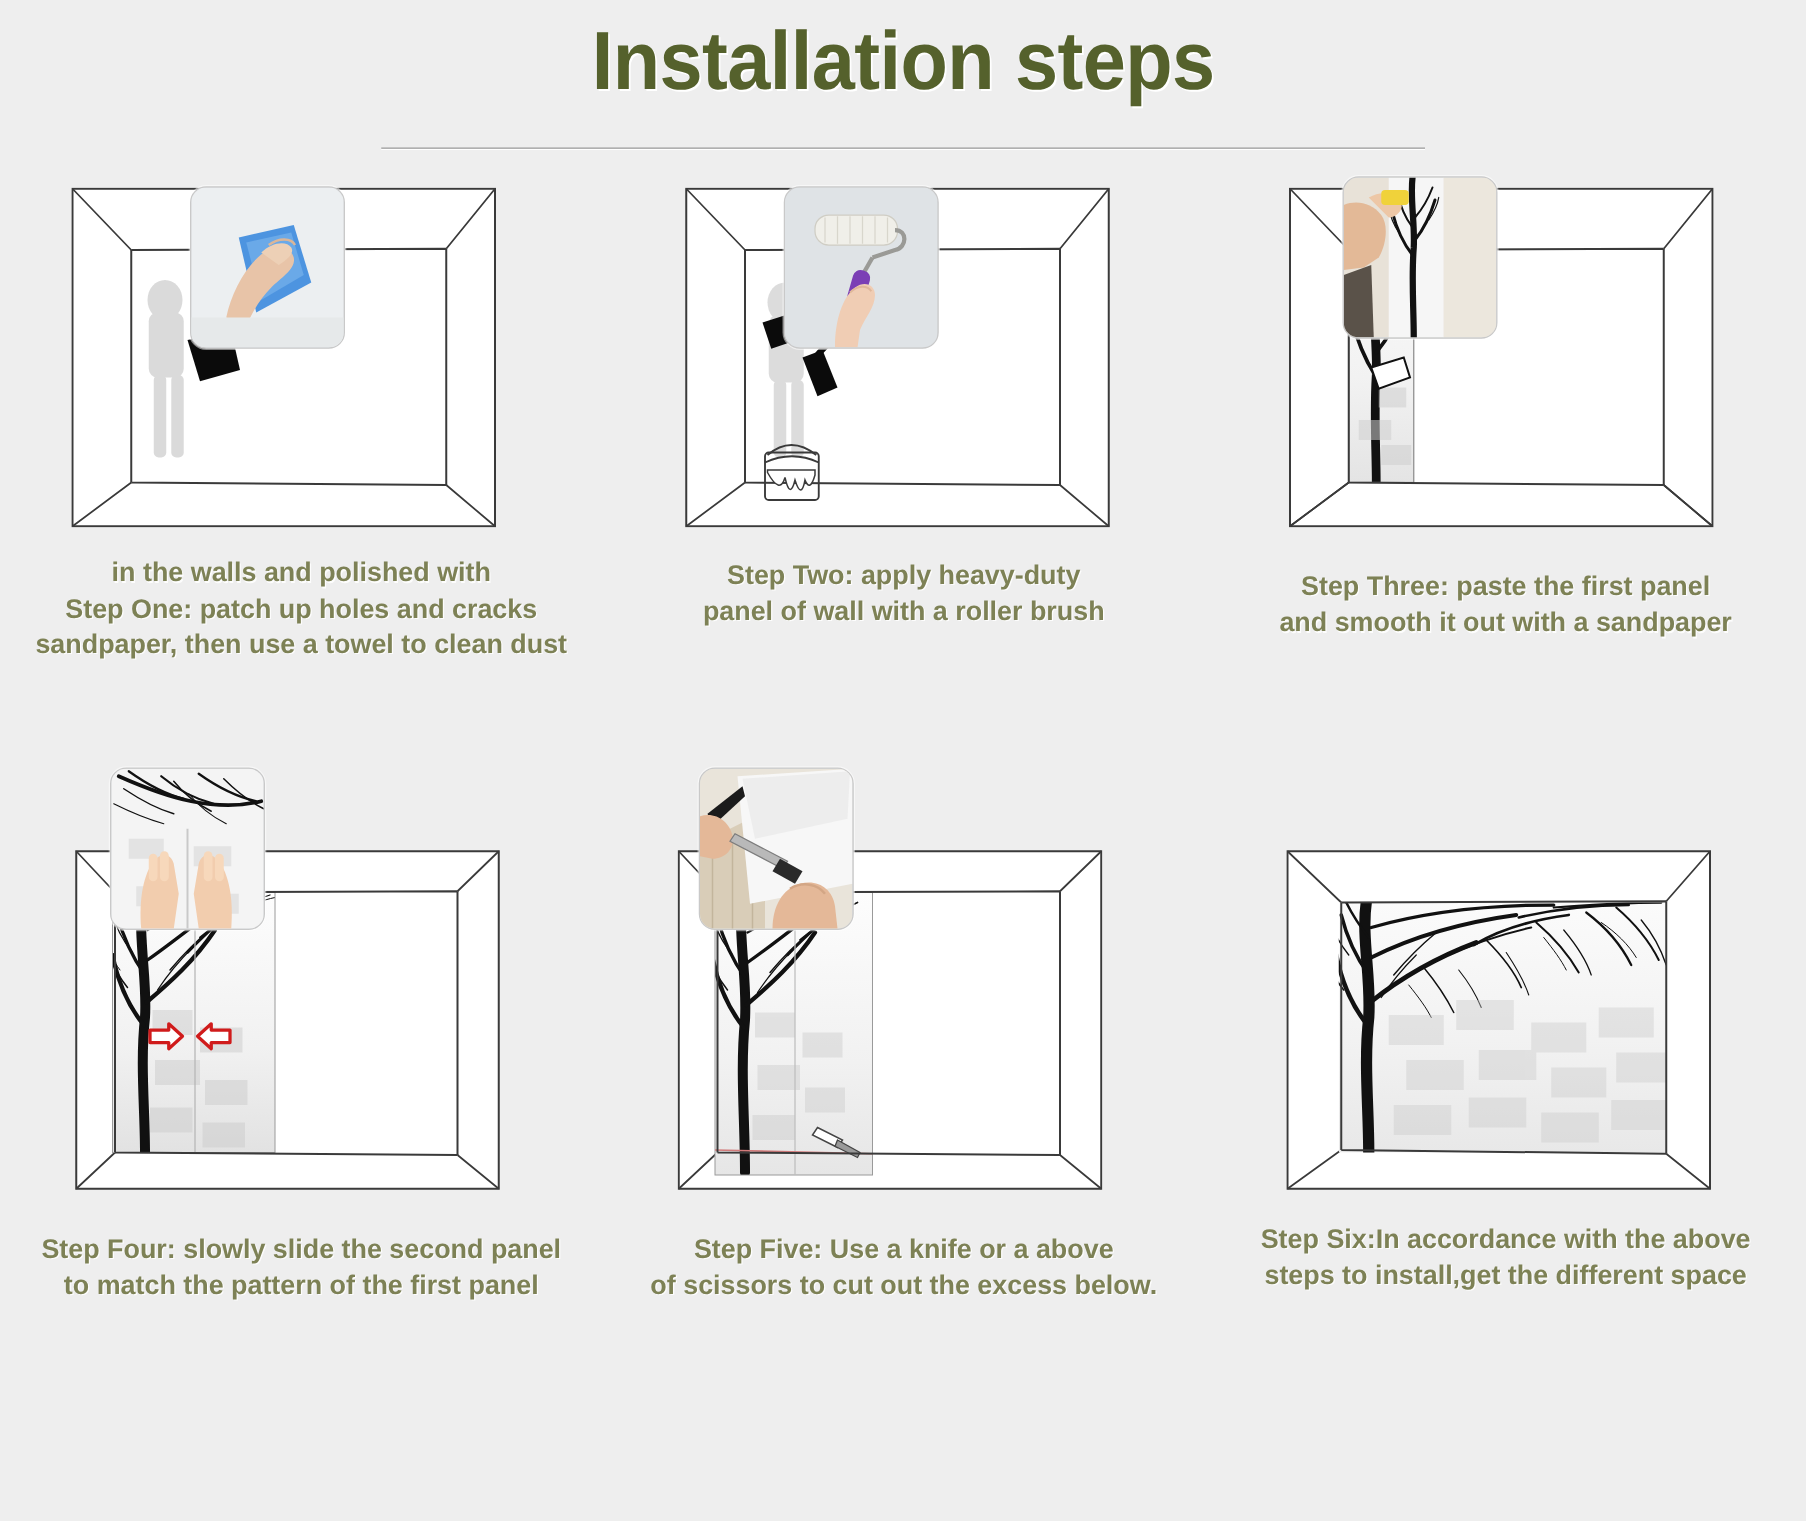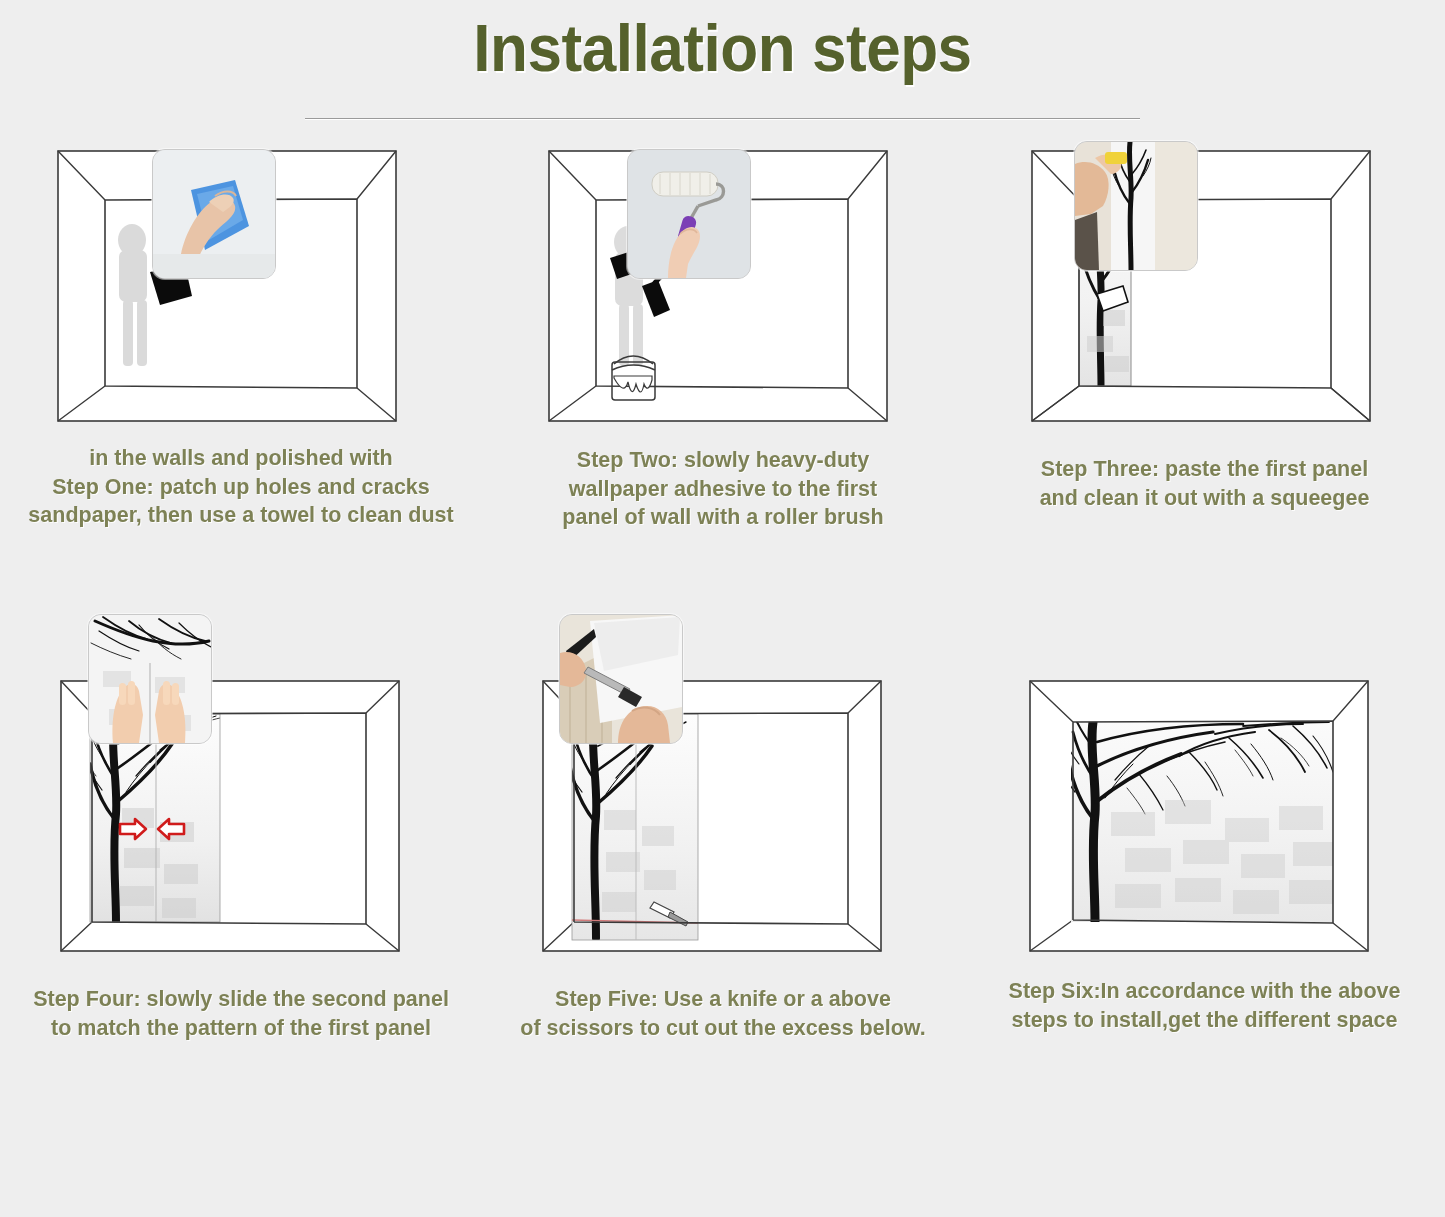--- a/index.html
+++ b/index.html
@@ -187,22 +187,21 @@
           <path d="M32 24 L32 44 M42 23 L42 45 M52 23 L52 45 M62 23 L62 45 M72 23 L72 45 M82 24 L82 44"></path>
         </g>
         <path d="M88 34 C98 34 98 48 88 50 L70 56" stroke="#9a9a96" stroke-width="3.4" fill="none"></path>
         <path d="M70 56 L62 70" stroke="#9a9a96" stroke-width="3.4" fill="none"></path>
         <rect x="52" y="66" width="14" height="28" rx="6" fill="#7b3fb5" transform="rotate(16 59 80)"></rect>
         <path d="M40 128 C40 106 46 88 56 80 C64 74 72 78 72 86 C72 96 64 104 60 114 L58 128 Z" fill="#f0cdb4"></path>
         <path d="M52 84 C58 78 66 78 69 83" stroke="#e0b79a" stroke-width="1.6" fill="none"></path>
       </svg>
     </div>
     <div class="caption" style="top:296px;">
-      <span class="cline">Step Two: slowly heavy-duty</span>
-      <span class="cline">wallpaper adhesive to the first</span>
+      <span class="cline">Step Two: apply heavy-duty</span>
       <span class="cline">panel of wall with a roller brush</span>
     </div>
   </div>
 
   <div class="step-cell">
     <div class="room-wrap r3">
       <svg class="room-svg" viewBox="0 0 340 272" preserveAspectRatio="none">
         <defs>
           <linearGradient id="panelfade3" x1="0" y1="0" x2="0" y2="1">
             <stop offset="0%" stop-color="#fafafa"></stop>
@@ -262,21 +261,21 @@
           <path d="M68 34 C72 28 75 22 76 16" stroke-width="1"></path>
         </g>
         <path d="M0 22 C10 18 22 20 30 30 C36 38 34 54 28 64 L16 72 L0 74 Z" fill="#e3b997"></path>
         <path d="M20 16 C30 10 42 12 46 20 C48 26 42 32 36 32" fill="#edc7a6"></path>
         <rect x="30" y="10" width="22" height="12" rx="3" fill="#f0d23a"></rect>
         <path d="M0 78 L22 70 L24 128 L0 128 Z" fill="#5a5249"></path>
       </svg>
     </div>
     <div class="caption" style="top:305px;">
       <span class="cline">Step Three: paste the first panel</span>
-      <span class="cline">and clean it out with a squeegee</span>
+      <span class="cline">and smooth it out with a sandpaper</span>
     </div>
   </div>
 
   <div class="step-cell">
     <div class="room-wrap r4">
       <svg class="room-svg" viewBox="0 0 340 272" preserveAspectRatio="none">
         <defs>
           <linearGradient id="panelfade4" x1="0" y1="0" x2="0" y2="1">
             <stop offset="0%" stop-color="#fdfdfd"></stop>
             <stop offset="60%" stop-color="#f1f1f1"></stop>

